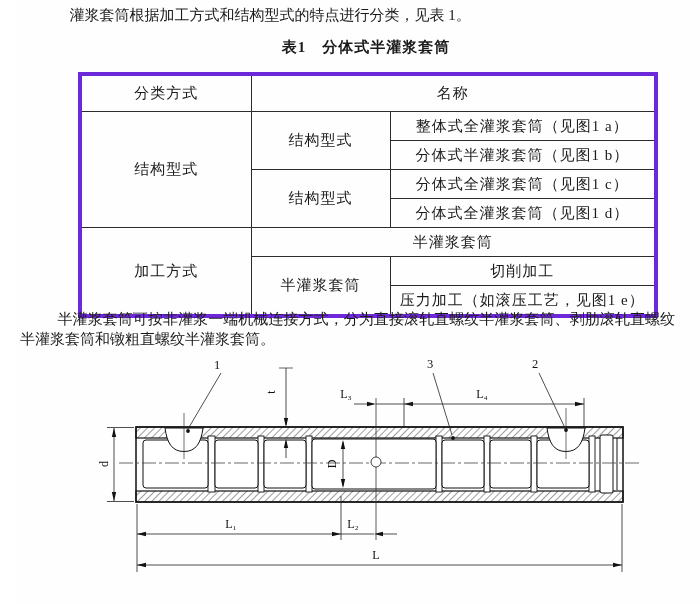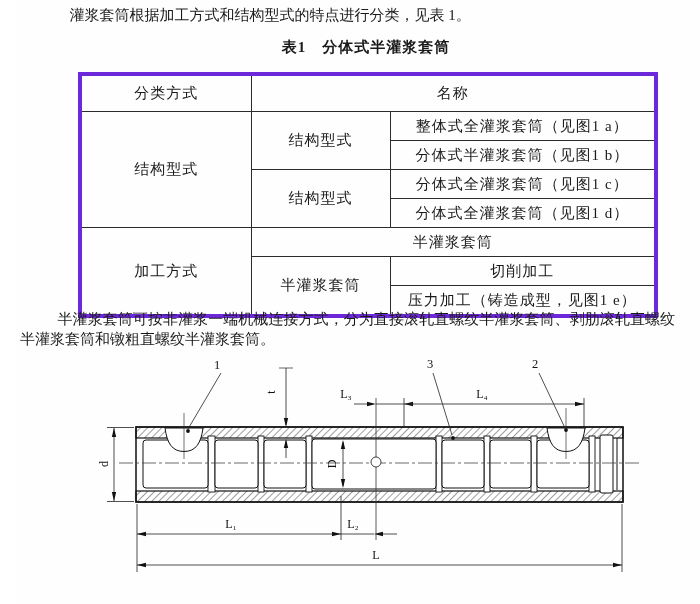--- a/index.html
+++ b/index.html
@@ -60,21 +60,21 @@
     </tr>
     <tr class="row">
       <td rowspan="3">加工方式</td>
       <td colspan="2">半灌浆套筒</td>
     </tr>
     <tr class="row">
       <td rowspan="2">半灌浆套筒</td>
       <td>切削加工</td>
     </tr>
     <tr class="row">
-      <td>压力加工（铸造成型，见图1 e）</td>
+      <td>压力加工（如滚压工艺，见图1 e）</td>
     </tr>
   </tbody>
     </table>
 
   <div id="para2" class="para">半灌浆套筒可按非灌浆一端机械连接方式，分为直接滚轧直螺纹半灌浆套筒、剥肋滚轧直螺纹半灌浆套筒和镦粗直螺纹半灌浆套筒。</div>
 
   <svg viewBox="0 355 700 240" style="position:absolute;left:0;top:355px;width:700px;height:240px;">
     <defs>
       <pattern id="hatch" width="5" height="5" patternUnits="userSpaceOnUse" patternTransform="rotate(45)">
         <rect width="5" height="5" fill="#ffffff"></rect>

